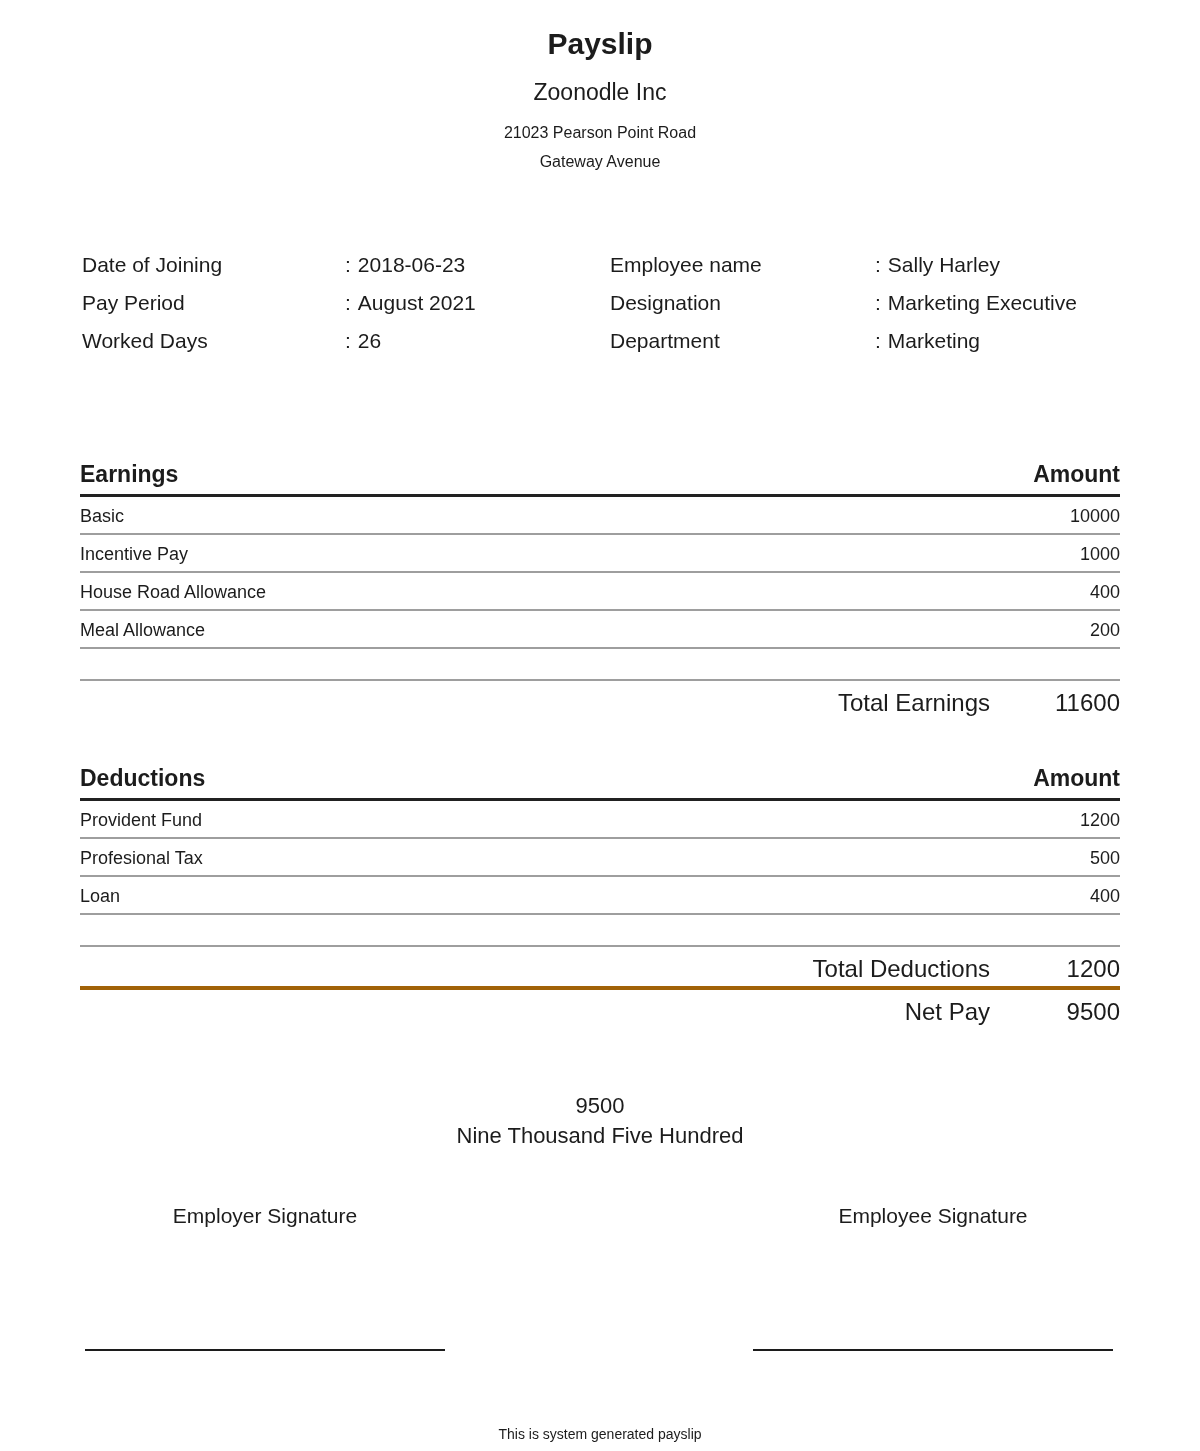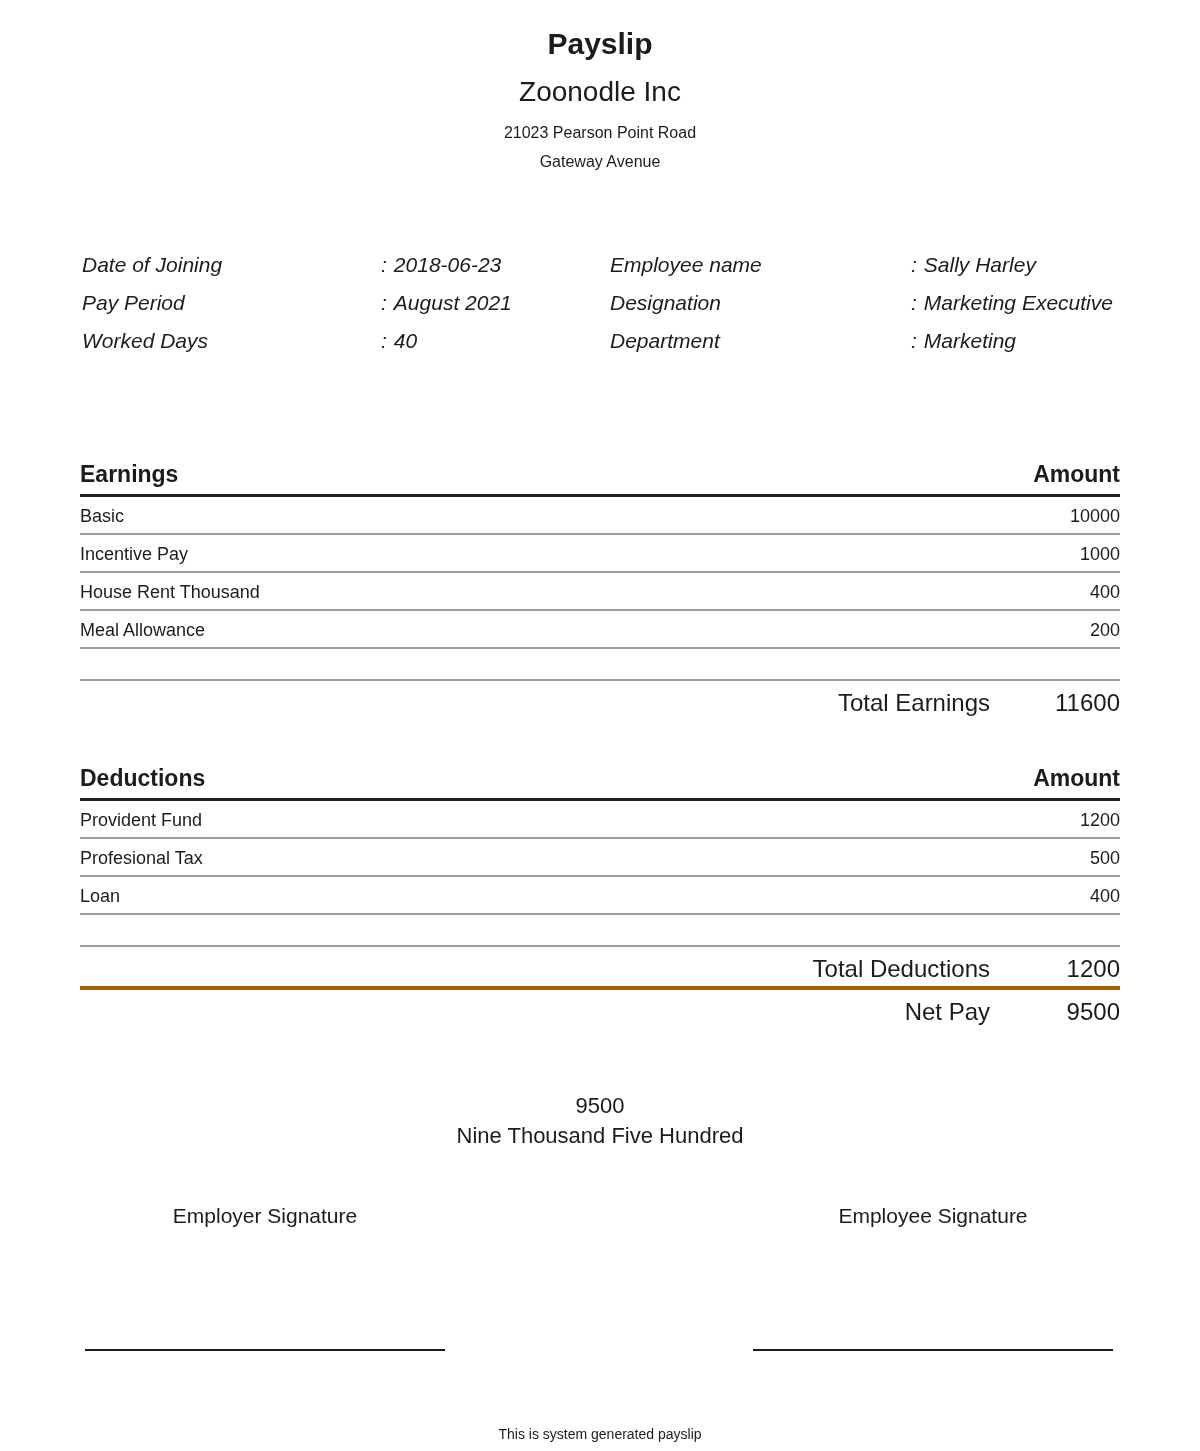--- a/index.html
+++ b/index.html
@@ -9,33 +9,33 @@
     height: 1451px;
     background: #ffffff;
     color: #1c1c1c;
     font-family: "Liberation Sans", sans-serif;
   }
   .page { width: 1200px; height: 1451px; overflow: hidden; background: #ffffff; }
 
   
   .doc-header { text-align: center; padding-top: 26px; }
   .doc-title { font-size: 30px; font-weight: bold; line-height: 36px; margin: 0; }
-  .company-name { font-size: 28px; line-height: 28px; margin-top: 16px; }
+  .company-name { font-size: 23px; line-height: 28px; margin-top: 16px; }
   .company-address { font-size: 16px; line-height: 29px; margin-top: 12px; }
 
   
-  .info { display: flex; margin-top: 70px; padding: 0 82px 0 82px; font-size: 21px; line-height: 38px; font-style: italic; }
+  .info { display: flex; margin-top: 70px; padding: 0 82px 0 82px; font-size: 21px; line-height: 38px; }
   .info-col { display: flex; flex-direction: column; }
   .info-col.left { width: 448px; flex: none; }
   .info-col.right { margin-left: 80px; flex: 1; }
   .info-row { display: flex; }
   .info-label { flex: none; }
   .left .info-label { width: 263px; }
   .right .info-label { width: 265px; }
-  .info-value { white-space: nowrap; margin-left: 36px; }
+  .info-value { white-space: nowrap; }
   .info-value .colon { display: inline-block; margin-right: 7px; }
 
   
   .pay-table { margin: 0 80px; }
   .pay-table.earnings { margin-top: 100px; }
   .pay-table.deductions { margin-top: 44px; }
   .table-header {
     display: flex; justify-content: space-between; align-items: flex-end;
     font-size: 23px; font-weight: bold; line-height: 28px;
     padding-bottom: 6px; border-bottom: 3px solid #212121;
@@ -89,21 +89,21 @@
       <div class="info-row">
         <span class="info-label">Date of Joining</span>
         <span class="info-value"><span class="colon">:</span><span>2018-06-23</span></span>
       </div>
       <div class="info-row">
         <span class="info-label">Pay Period</span>
         <span class="info-value"><span class="colon">:</span><span>August 2021</span></span>
       </div>
       <div class="info-row">
         <span class="info-label">Worked Days</span>
-        <span class="info-value"><span class="colon">:</span><span>40</span></span>
+        <span class="info-value"><span class="colon">:</span><span>26</span></span>
       </div>
     </div>
     <div class="info-col right">
       <div class="info-row">
         <span class="info-label">Employee name</span>
         <span class="info-value"><span class="colon">:</span><span>Sally Harley</span></span>
       </div>
       <div class="info-row">
         <span class="info-label">Designation</span>
         <span class="info-value"><span class="colon">:</span><span>Marketing Executive</span></span>
@@ -122,21 +122,21 @@
     </div>
     <div class="table-row">
       <span>Basic</span>
       <span>10000</span>
     </div>
     <div class="table-row">
       <span>Incentive Pay</span>
       <span>1000</span>
     </div>
     <div class="table-row">
-      <span>House Rent Thousand</span>
+      <span>House Road Allowance</span>
       <span>400</span>
     </div>
     <div class="table-row">
       <span>Meal Allowance</span>
       <span>200</span>
     </div>
     <div class="spacer-row"></div>
     <div class="total-row">
       <span>Total Earnings</span>
       <span class="total-amount">11600</span>

